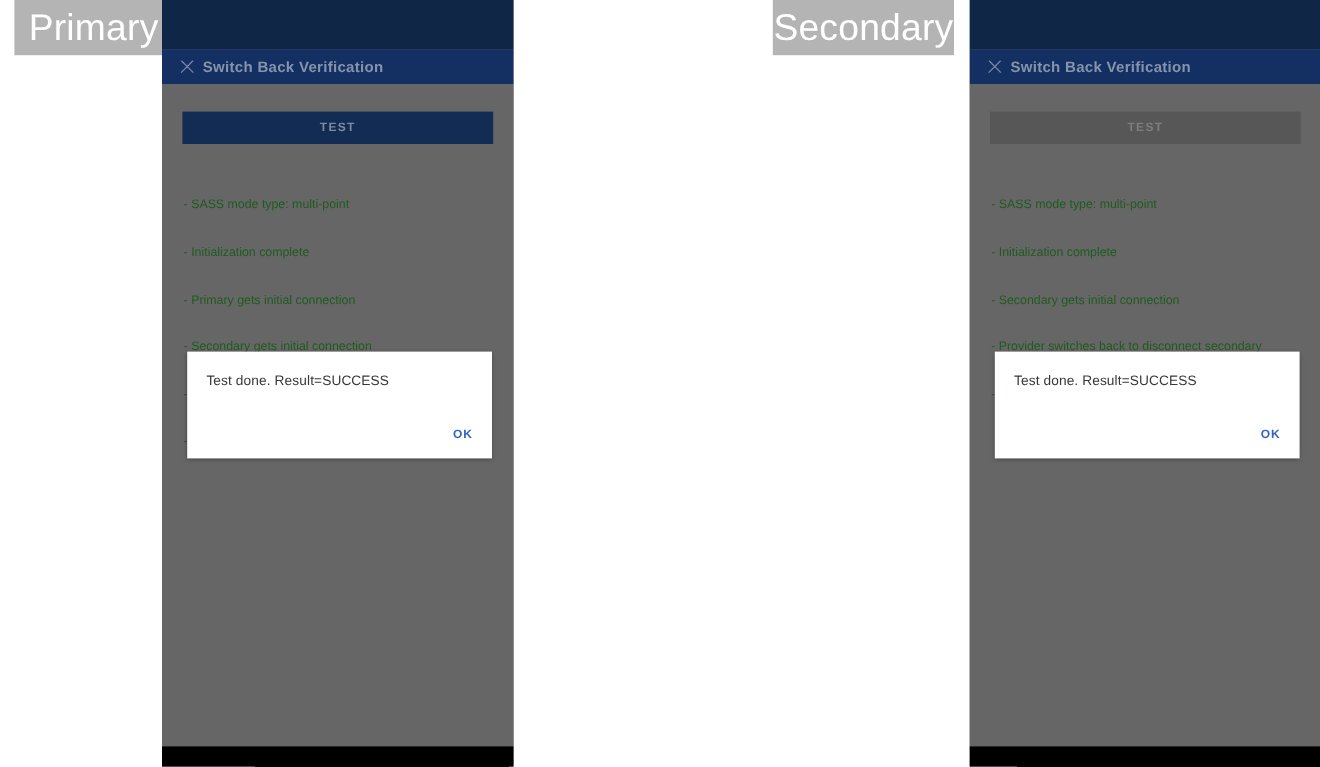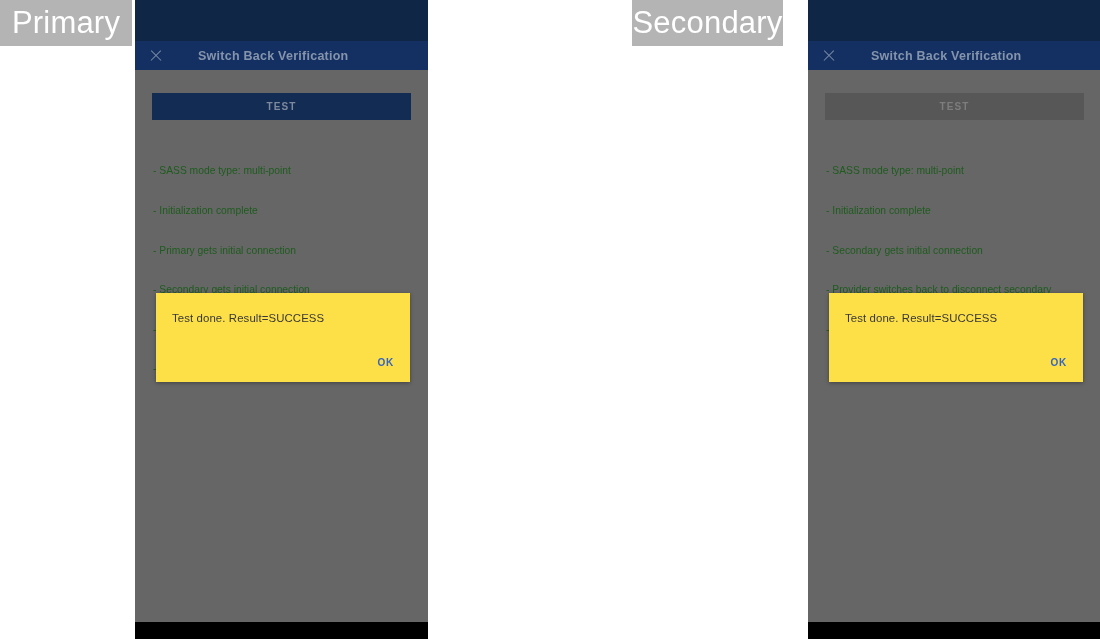--- a/index.html
+++ b/index.html
@@ -22,20 +22,21 @@
     top: 0;
     background: #b4b4b4;
     color: #ffffff;
     font-size: 31px;
     line-height: 46px;
     height: 46px;
     text-align: center;
     font-family: "Liberation Sans", sans-serif;
     letter-spacing: 0.2px;
     white-space: nowrap;
+    margin-left: 12px;
   }
   #badge-primary { left: 0; width: 132px; }
   #badge-secondary { left: 632px; width: 151px; }
 
   
   .phone {
     position: absolute;
     top: 0;
     width: 293px;
     height: 639px;
@@ -73,21 +74,21 @@
     position: absolute;
     left: 0;
     top: 6px;
     width: 14px;
     height: 1.4px;
     background: #7a8ba5;
   }
   .close-icon::before { transform: rotate(45deg); }
   .close-icon::after  { transform: rotate(-45deg); }
   .title-text {
-    margin-left: 35px;
+    margin-left: 6px;
     color: #8594ab;
     font-size: 12.5px;
     font-weight: bold;
     letter-spacing: 0.25px;
     white-space: nowrap;
   }
 
   
   .content {
     position: relative;
@@ -133,21 +134,21 @@
   }
   .log-line { white-space: pre; }
 
   
   .dialog {
     position: absolute;
     left: 21px;
     top: 223px;
     width: 254px;
     height: 89px;
-    background: #fde047;
+    background: #ffffff;
     box-shadow: 0 1px 4px rgba(0,0,0,0.35);
     box-sizing: border-box;
   }
   .dialog-message {
     position: absolute;
     left: 16px;
     top: 19px;
     color: #383838;
     font-size: 11.4px;
     letter-spacing: 0.1px;

